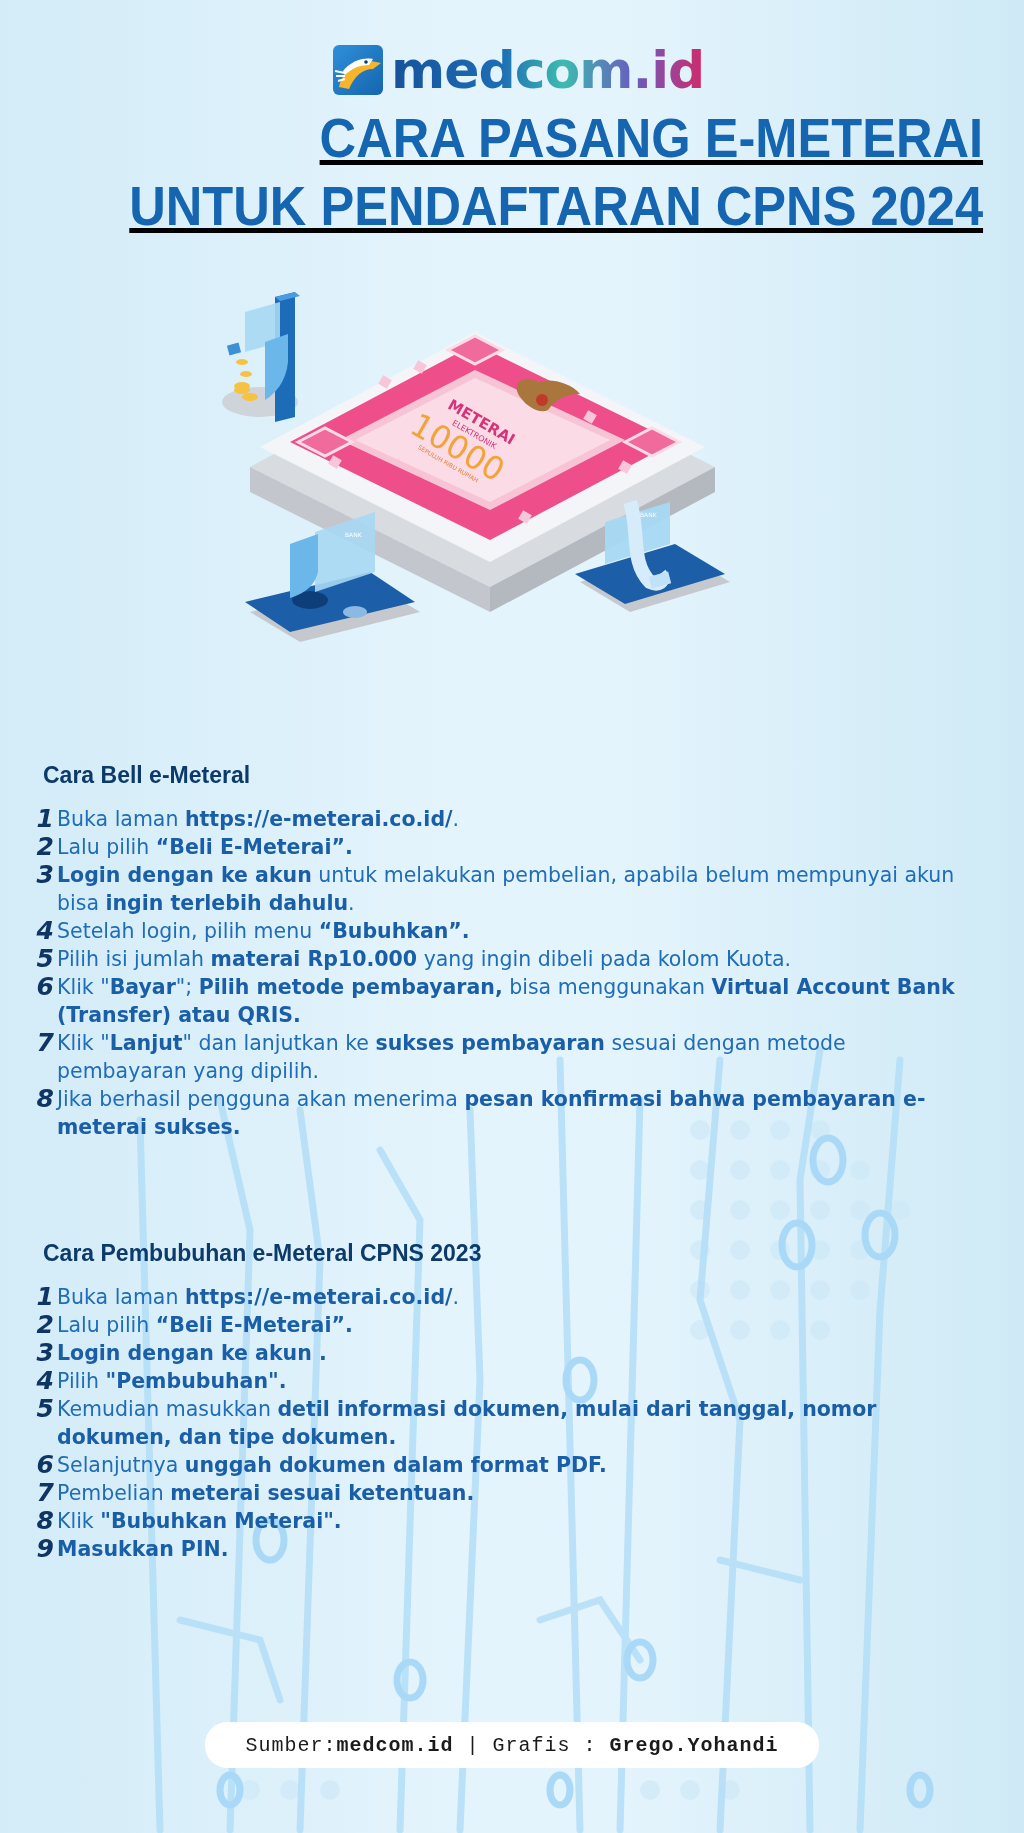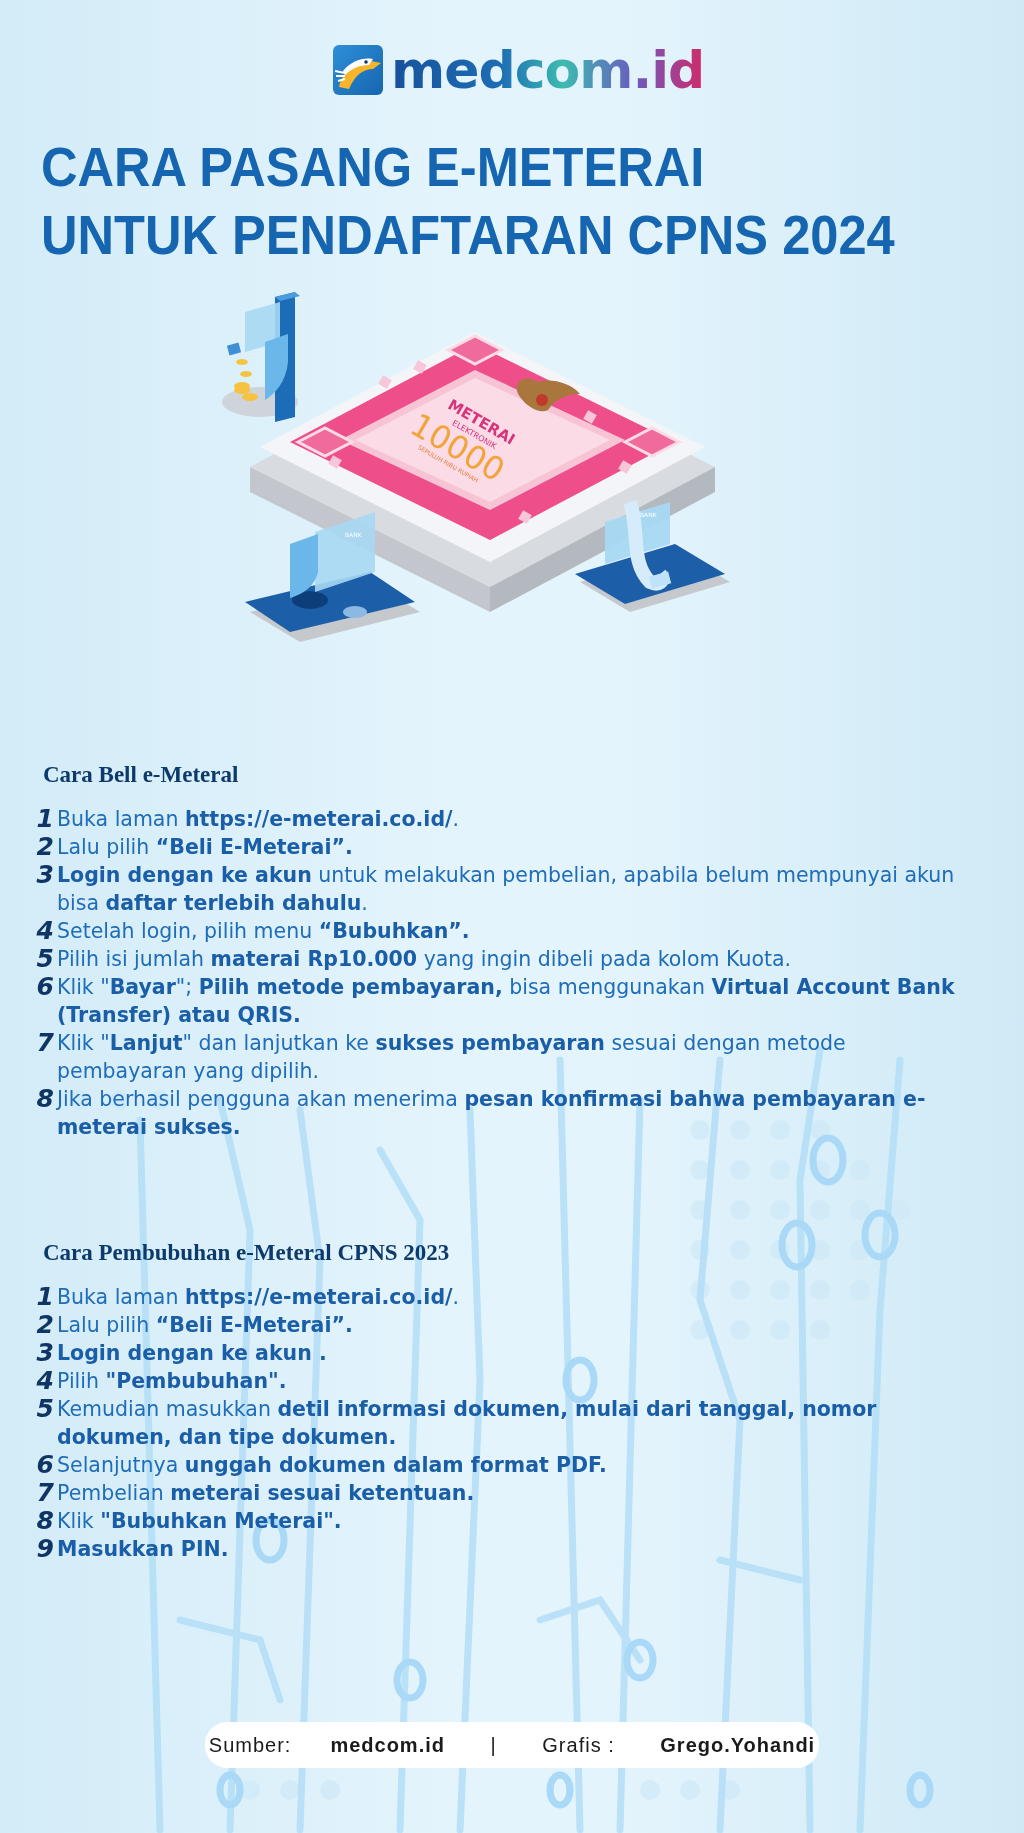--- a/index.html
+++ b/index.html
@@ -18,47 +18,47 @@
     background: linear-gradient(135deg, #2f8fd8, #1565b0);
     position: relative; overflow: hidden; margin-right: 8px;
   }
   .logo-text {
     font-family: "DejaVu Sans", sans-serif; font-weight: bold; font-size: 52px; letter-spacing: -1px;
     line-height: 52px;
     background: linear-gradient(90deg, #17529c 0%, #1d6db4 35%, #3dbbb0 55%, #6a5bbf 78%, #d12a6a 100%);
     -webkit-background-clip: text; background-clip: text; color: transparent;
   }
 
-  .title { position: absolute; left: 0; width: 1024px; top: 133px; text-align: left; }
+  .title { position: absolute; left: 0; width: 1024px; top: 104px; text-align: right; text-decoration: underline; }
   .title-line {
     display: block; font-family: "Liberation Sans", sans-serif; font-weight: bold;
     color: #1565b0; font-size: 55px; line-height: 68px; letter-spacing: 0px;
     transform: scaleX(0.92);
   }
 
   .hero { position: absolute; left: 220px; top: 282px; width: 560px; height: 420px; }
 
   .section-title {
-    position: absolute; left: 43px; font-family: Liberation Serif, serif;
+    position: absolute; left: 43px; font-family: Liberation Sans, sans-serif;
     font-weight: bold; color: #0c3a6b; font-size: 23px;
   }
   .steps { position: absolute; left: 28px; width: 950px; list-style: none; }
   .step { display: flex; align-items: flex-start; font-size: 20.5px; line-height: 28px; color: #1f6cb8; font-family: "DejaVu Sans", sans-serif; }
   .step-num {
     width: 29px; flex: 0 0 29px; text-align: right; padding-right: 3px;
     font-weight: bold; font-style: italic; color: #0f3564; font-size: 25px; line-height: 28px;
   }
   .step-text { flex: 1; }
   .b { font-weight: bold; color: #1a5ea8; }
 
   .credit {
     position: absolute; left: 205px; top: 1722px; width: 614px; height: 46px;
     background: #ffffff; border-radius: 22px;
     display: flex; align-items: center; justify-content: center;
-    font-family: Liberation Sans, sans-serif; font-size: 20px; color: #1b1b1b; letter-spacing: 1px; gap: 39px;
+    font-family: Liberation Mono, monospace; font-size: 20px; color: #1b1b1b; letter-spacing: 1px;
   }
   .credit .cb { font-weight: bold; }
 </style>
 </head>
 <body>
 
 <svg class="bg-circuit" viewBox="0 0 1024 1833">
   <g fill="#cfe9f8" opacity="0.7">
     <circle cx="80" cy="1100" r="10"></circle>
       <circle cx="120" cy="1100" r="10"></circle>
@@ -223,21 +223,21 @@
     <li class="step">
       <span class="step-num">1</span>
       <span class="step-text"><span>Buka laman </span><span class="b">https://e-meterai.co.id/</span><span>.</span></span>
     </li>
     <li class="step">
       <span class="step-num">2</span>
       <span class="step-text"><span>Lalu pilih </span><span class="b">“Beli E-Meterai”.</span></span>
     </li>
     <li class="step">
       <span class="step-num">3</span>
-      <span class="step-text"><span class="b">Login dengan ke akun</span><span> untuk melakukan pembelian, apabila belum mempunyai akun bisa </span><span class="b">daftar terlebih dahulu</span><span>.</span></span>
+      <span class="step-text"><span class="b">Login dengan ke akun</span><span> untuk melakukan pembelian, apabila belum mempunyai akun bisa </span><span class="b">ingin terlebih dahulu</span><span>.</span></span>
     </li>
     <li class="step">
       <span class="step-num">4</span>
       <span class="step-text"><span>Setelah login, pilih menu </span><span class="b">“Bubuhkan”.</span></span>
     </li>
     <li class="step">
       <span class="step-num">5</span>
       <span class="step-text"><span>Pilih isi jumlah </span><span class="b">materai Rp10.000</span><span> yang ingin dibeli pada kolom Kuota.</span></span>
     </li>
     <li class="step">

